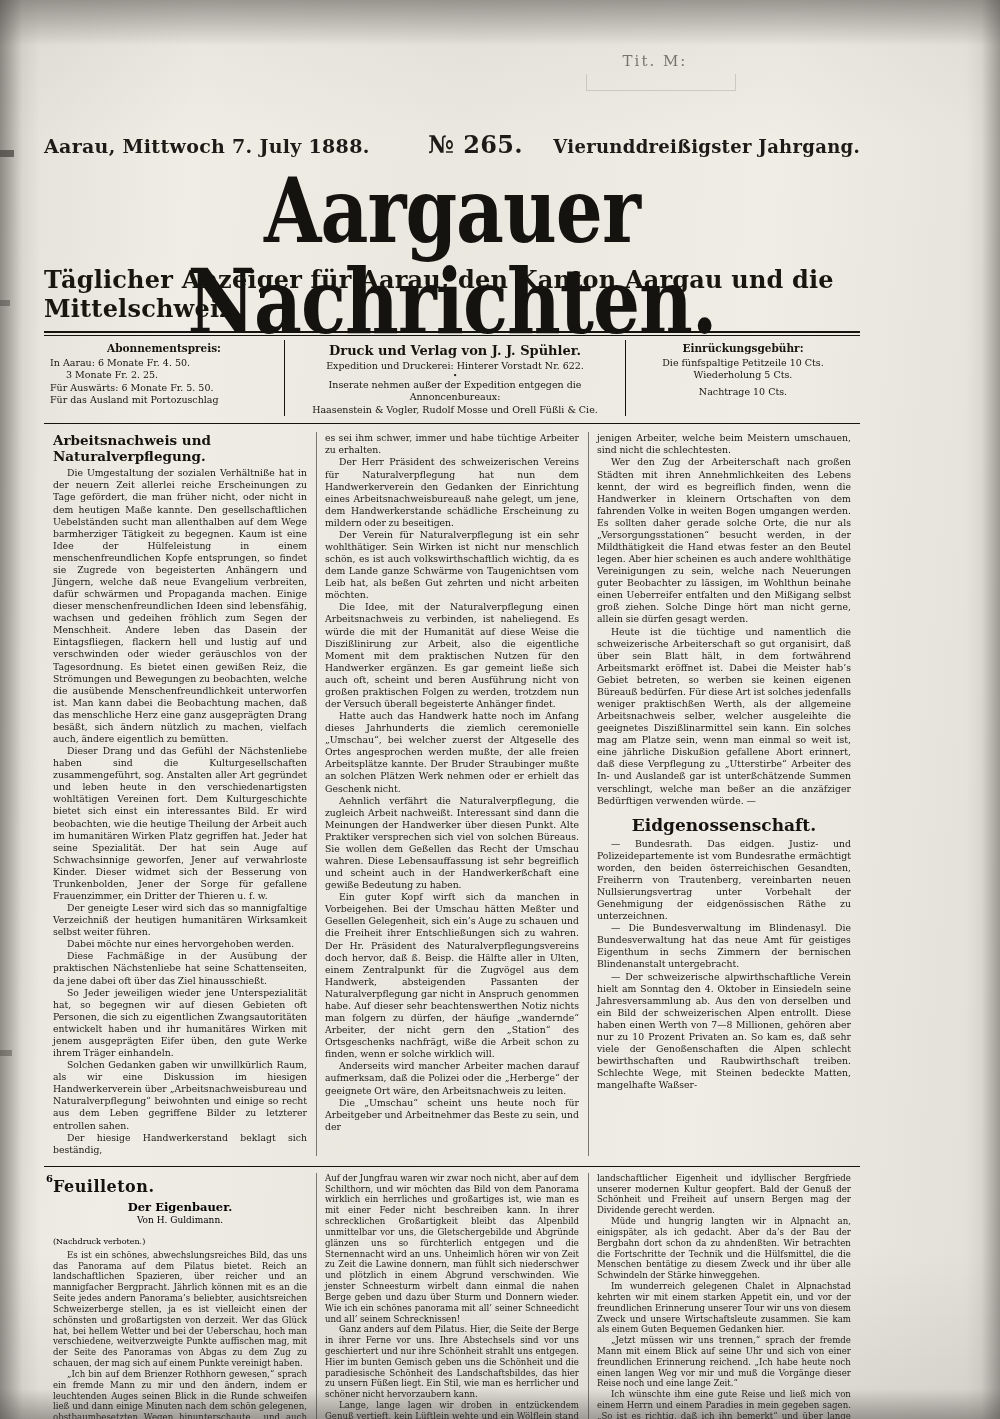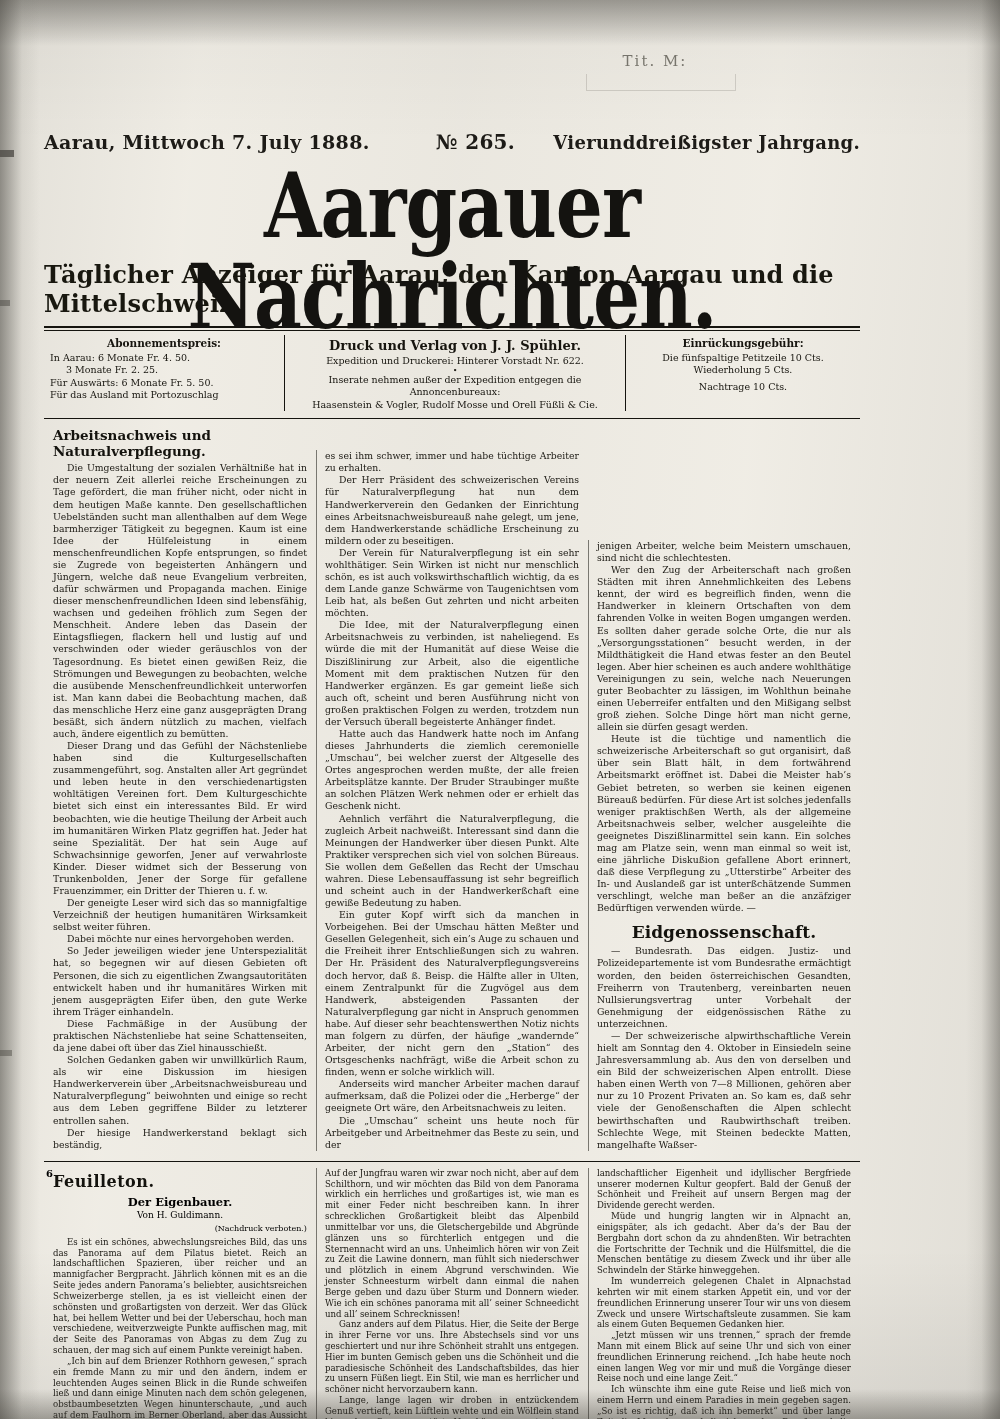--- a/index.html
+++ b/index.html
@@ -104,21 +104,21 @@
     display: flex;
     align-items: baseline;
     justify-content: space-between;
     font-family: "DejaVu Serif", serif;
     font-weight: bold;
     font-size: 19px;
     color: #1d1b17;
     letter-spacing: .3px;
   }
   .masthead-line1 .date { }
-  .masthead-line1 .issue { font-size: 20px; margin-left: 28px; }
+  .masthead-line1 .issue { font-size: 24px; margin-left: 28px; }
   .masthead-line1 .volume { font-size: 18px; }
 
   .paper-title {
     text-align: center;
     font-family: "DejaVu Serif", serif;
     font-weight: bold;
     font-size: 74px;
     line-height: 1.02;
     color: #141310;
     margin: 6px 0 2px 0;
@@ -171,21 +171,20 @@
 
   
   .body-rule {
     border-top: 1.5px solid #15140f;
     margin-top: 3px;
   }
   .columns {
     display: flex;
     margin-top: 8px;
     gap: 0;
-    align-items: flex-end;
   }
   .col3 {
     width: 33.33%;
     padding: 0 9px;
     box-sizing: border-box;
     position: relative;
   }
   .col3 + .col3::before {
     content: "";
     position: absolute;
@@ -226,23 +225,23 @@
     font-weight: bold;
     font-size: 11.5px;
     margin: 2px 0 0 0;
   }
   .feu-by {
     text-align: center;
     font-size: 9px;
     margin: 1px 0 0 0;
   }
   .feu-note {
-    text-align: right;
+    text-align: left;
     font-size: 8px;
-    margin: 4px 0 4px 0;
+    margin: 12px 0 4px 0;
   }
   .folio {
     position: absolute;
     left: 2px;
     font-size: 10px;
     font-weight: bold;
   }
   p.tx.sm {
     font-size: 8.6px;
     line-height: 1.26;
@@ -319,22 +318,22 @@
     <div class="body-rule"></div>
 
     <div class="columns blur">
 
       <div class="col3">
         <h2 class="sec">Arbeitsnachweis und Naturalverpflegung.</h2>
         <p class="tx">Die Umgestaltung der sozialen Verhältniße hat in der neuern Zeit allerlei reiche Erscheinungen zu Tage gefördert, die man früher nicht, oder nicht in dem heutigen Maße kannte. Den gesellschaftlichen Uebelständen sucht man allenthalben auf dem Wege barmherziger Tätigkeit zu begegnen. Kaum ist eine Idee der Hülfeleistung in einem menschenfreundlichen Kopfe entsprungen, so findet sie Zugrede von begeisterten Anhängern und Jüngern, welche daß neue Evangelium verbreiten, dafür schwärmen und Propaganda machen. Einige dieser menschenfreundlichen Ideen sind lebensfähig, wachsen und gedeihen fröhlich zum Segen der Menschheit. Andere leben das Dasein der Eintagsfliegen, flackern hell und lustig auf und verschwinden oder wieder geräuschlos von der Tagesordnung. Es bietet einen gewißen Reiz, die Strömungen und Bewegungen zu beobachten, welche die ausübende Menschenfreundlichkeit unterworfen ist. Man kann dabei die Beobachtung machen, daß das menschliche Herz eine ganz ausgeprägten Drang besäßt, sich ändern nützlich zu machen, vielfach auch, ändere eigentlich zu bemütten.</p>
         <p class="tx">Dieser Drang und das Gefühl der Nächstenliebe haben sind die Kulturgesellschaften zusammengeführt, sog. Anstalten aller Art gegründet und leben heute in den verschiedenartigsten wohltätigen Vereinen fort. Dem Kulturgeschichte bietet sich einst ein interessantes Bild. Er wird beobachten, wie die heutige Theilung der Arbeit auch im humanitären Wirken Platz gegriffen hat. Jeder hat seine Spezialität. Der hat sein Auge auf Schwachsinnige geworfen, Jener auf verwahrloste Kinder. Dieser widmet sich der Besserung von Trunkenbolden, Jener der Sorge für gefallene Frauenzimmer, ein Dritter der Thieren u. f. w.</p>
         <p class="tx">Der geneigte Leser wird sich das so mannigfaltige Verzeichniß der heutigen humanitären Wirksamkeit selbst weiter führen.</p>
         <p class="tx">Dabei möchte nur eines hervorgehoben werden.</p>
+        <p class="tx">Diese Fachmäßige in der Ausübung der praktischen Nächstenliebe hat seine Schattenseiten, da jene dabei oft über das Ziel hinausschießt.</p>
         <p class="tx">So Jeder jeweiligen wieder jene Unterspezialität hat, so begegnen wir auf diesen Gebieten oft Personen, die sich zu eigentlichen Zwangsautoritäten entwickelt haben und ihr humanitäres Wirken mit jenem ausgeprägten Eifer üben, den gute Werke ihrem Träger einhandeln.</p>
-        <p class="tx">Diese Fachmäßige in der Ausübung der praktischen Nächstenliebe hat seine Schattenseiten, da jene dabei oft über das Ziel hinausschießt.</p>
         <p class="tx">Solchen Gedanken gaben wir unwillkürlich Raum, als wir eine Diskussion im hiesigen Handwerkerverein über „Arbeitsnachweisbureau und Naturalverpflegung“ beiwohnten und einige so recht aus dem Leben gegriffene Bilder zu letzterer entrollen sahen.</p>
         <p class="tx">Der hiesige Handwerkerstand beklagt sich beständig,</p>
       </div>
 
       <div class="col3">
         <p class="tx first">es sei ihm schwer, immer und habe tüchtige Arbeiter zu erhalten.</p>
         <p class="tx">Der Herr Präsident des schweizerischen Vereins für Naturalverpflegung hat nun dem Handwerkerverein den Gedanken der Einrichtung eines Arbeitsnachweisbureauß nahe gelegt, um jene, dem Handwerkerstande schädliche Erscheinung zu mildern oder zu beseitigen.</p>
         <p class="tx">Der Verein für Naturalverpflegung ist ein sehr wohlthätiger. Sein Wirken ist nicht nur menschlich schön, es ist auch volkswirthschaftlich wichtig, da es dem Lande ganze Schwärme von Taugenichtsen vom Leib hat, als beßen Gut zehrten und nicht arbeiten möchten.</p>
         <p class="tx">Die Idee, mit der Naturalverpflegung einen Arbeitsnachweis zu verbinden, ist naheliegend. Es würde die mit der Humanität auf diese Weise die Diszißlinirung zur Arbeit, also die eigentliche Moment mit dem praktischen Nutzen für den Handwerker ergänzen. Es gar gemeint ließe sich auch oft, scheint und beren Ausführung nicht von großen praktischen Folgen zu werden, trotzdem nun der Versuch überall begeisterte Anhänger findet.</p>
         <p class="tx">Hatte auch das Handwerk hatte noch im Anfang dieses Jahrhunderts die ziemlich ceremonielle „Umschau“, bei welcher zuerst der Altgeselle des Ortes angesprochen werden mußte, der alle freien Arbeitsplätze kannte. Der Bruder Straubinger mußte an solchen Plätzen Werk nehmen oder er erhielt das Geschenk nicht.</p>
@@ -344,20 +343,21 @@
         <p class="tx">Die „Umschau“ scheint uns heute noch für Arbeitgeber und Arbeitnehmer das Beste zu sein, und der</p>
       </div>
 
       <div class="col3">
         <p class="tx first">jenigen Arbeiter, welche beim Meistern umschauen, sind nicht die schlechtesten.</p>
         <p class="tx">Wer den Zug der Arbeiterschaft nach großen Städten mit ihren Annehmlichkeiten des Lebens kennt, der wird es begreiflich finden, wenn die Handwerker in kleinern Ortschaften von dem fahrenden Volke in weiten Bogen umgangen werden. Es sollten daher gerade solche Orte, die nur als „Versorgungsstationen“ besucht werden, in der Mildthätigkeit die Hand etwas fester an den Beutel legen. Aber hier scheinen es auch andere wohlthätige Vereinigungen zu sein, welche nach Neuerungen guter Beobachter zu lässigen, im Wohlthun beinahe einen Ueberreifer entfalten und den Mißigang selbst groß ziehen. Solche Dinge hört man nicht gerne, allein sie dürfen gesagt werden.</p>
         <p class="tx">Heute ist die tüchtige und namentlich die schweizerische Arbeiterschaft so gut organisirt, daß über sein Blatt hält, in dem fortwährend Arbeitsmarkt eröffnet ist. Dabei die Meister hab’s Gebiet betreten, so werben sie keinen eigenen Büreauß bedürfen. Für diese Art ist solches jedenfalls weniger praktischßen Werth, als der allgemeine Arbeitsnachweis selber, welcher ausgeleihte die geeignetes Diszißlinarmittel sein kann. Ein solches mag am Platze sein, wenn man einmal so weit ist, eine jährliche Diskußion gefallene Abort erinnert, daß diese Verpflegung zu „Utterstirbe“ Arbeiter des In- und Auslandeß gar ist unterßchätzende Summen verschlingt, welche man beßer an die anzäfziger Bedürftigen verwenden würde. —</p>
 
         <h2 class="sec center">Eidgenossenschaft.</h2>
         <p class="tx">— Bundesrath. Das eidgen. Justiz- und Polizeidepartemente ist vom Bundesrathe ermächtigt worden, den beiden österreichischen Gesandten, Freiherrn von Trautenberg, vereinbarten neuen Nullsierungsvertrag unter Vorbehalt der Genehmigung der eidgenössischen Räthe zu unterzeichnen.</p>
+        <p class="tx">— Die Bundesverwaltung im Blindenasyl. Die Bundesverwaltung hat das neue Amt für geistiges Eigenthum in sechs Zimmern der bernischen Blindenanstalt untergebracht.</p>
         <p class="tx">— Der schweizerische alpwirthschaftliche Verein hielt am Sonntag den 4. Oktober in Einsiedeln seine Jahresversammlung ab. Aus den von derselben und ein Bild der schweizerischen Alpen entrollt. Diese haben einen Werth von 7—8 Millionen, gehören aber nur zu 10 Prozent Privaten an. So kam es, daß sehr viele der Genoßenschaften die Alpen schlecht bewirthschaften und Raubwirthschaft treiben. Schlechte Wege, mit Steinen bedeckte Matten, mangelhafte Waßser-</p>
       </div>
     </div>
 
     <div class="feu-divider"></div>
 
     <div class="lower-wrap blur" style="margin-top:6px;">
       <div class="lower-col">
         <div class="folio" style="top:0;">6</div>
         <div class="feu-title">Feuilleton.</div>

